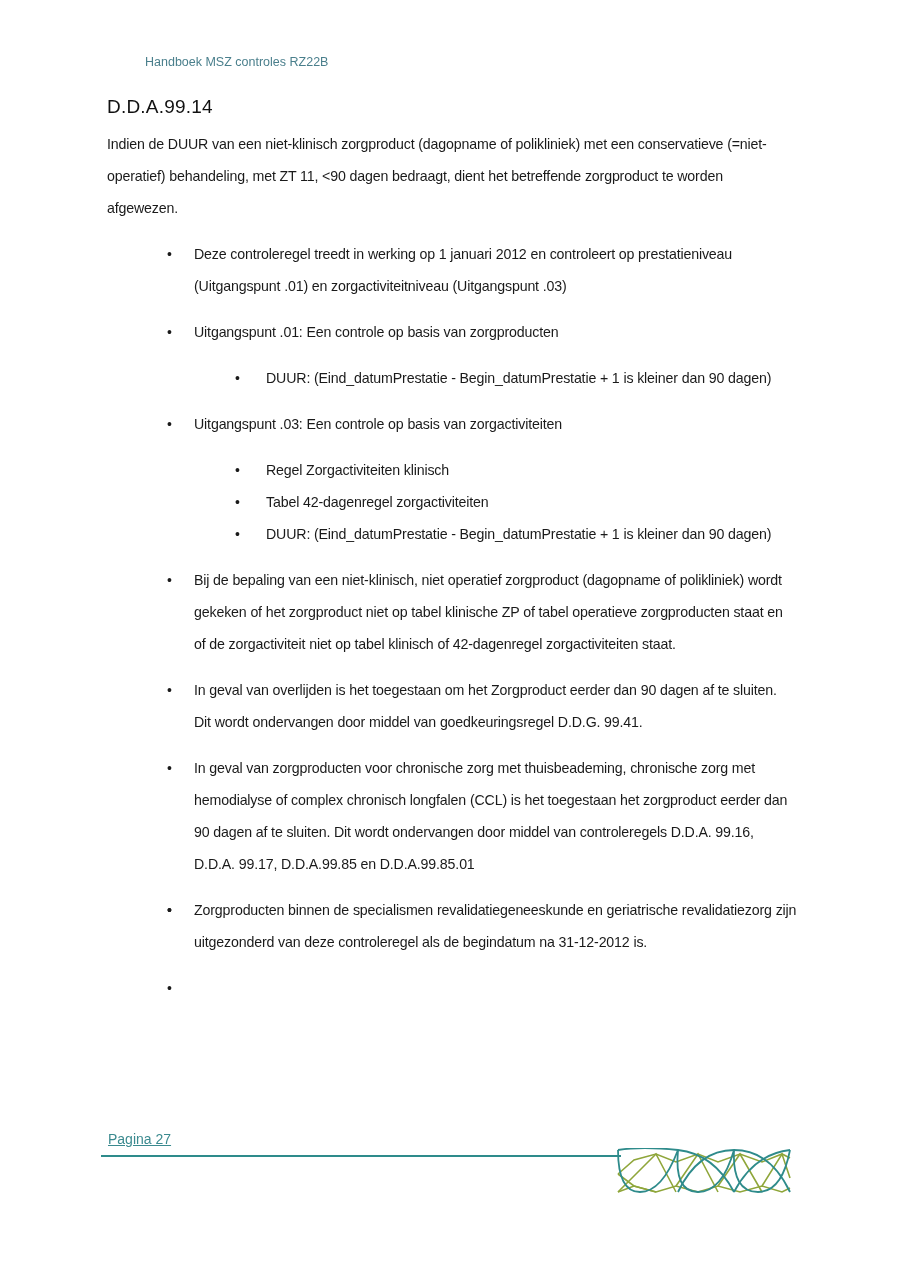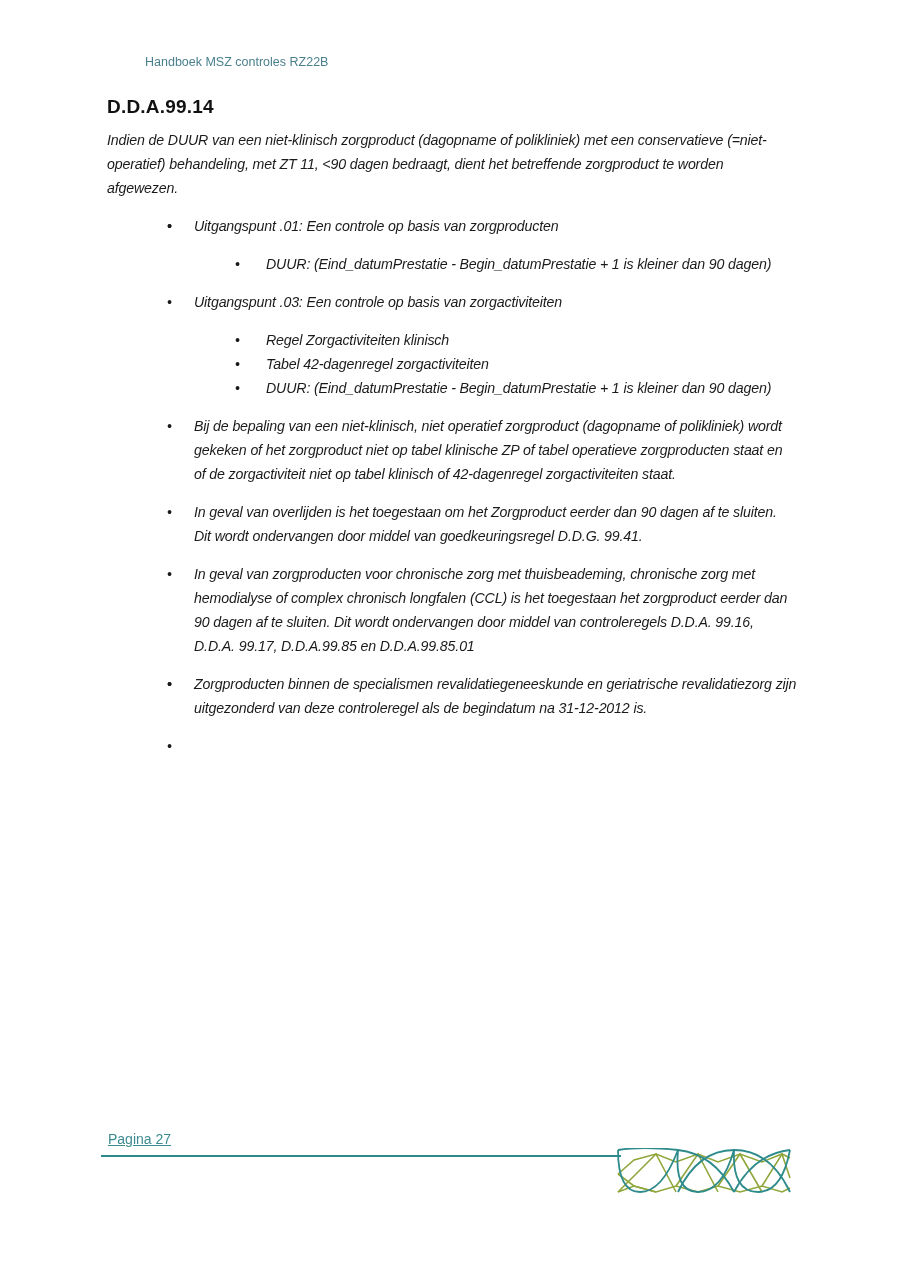--- a/index.html
+++ b/index.html
@@ -21,33 +21,32 @@
       top: 55px;
       font-size: 12.5px;
       color: #4a7f8c;
       margin-left: 37px;
     }
     .heading {
       position: absolute;
       left: 107px;
       top: 96px;
       font-size: 19px;
-      font-weight: bold;
+      font-weight: normal;
       color: #111;
       letter-spacing: 0.2px;
     }
     .content {
       position: absolute;
       left: 107px;
       top: 128px;
       width: 690px;
       font-size: 14.2px;
-      line-height: 24px;
+      line-height: 32px;
       letter-spacing: -0.15px;
-      font-style: italic;
     }
     .content p {
       margin: 0;
     }
     .intro { margin-bottom: 14px !important; }
     .label { margin-bottom: 14px !important; }
     ul.lvl1 {
       list-style: none;
       margin: 0;
       padding: 0 0 0 87px;
@@ -110,20 +109,21 @@
 <div class="running-header">Handboek MSZ controles RZ22B</div>
 
 <div class="heading">D.D.A.99.14</div>
 
 <div class="content">
   <p class="intro">Indien de DUUR van een niet-klinisch zorgproduct (dagopname of polikliniek) met een conservatieve (=niet-operatief) behandeling, met ZT 11, &lt;90 dagen bedraagt, dient het betreffende zorgproduct te worden afgewezen.</p>
 
   <ul class="lvl1">
     <li>
       <span class="bullet">•</span>
+      <span>Deze controleregel treedt in werking op 1 januari 2012 en controleert op prestatieniveau (Uitgangspunt .01) en zorgactiviteitniveau (Uitgangspunt .03)</span>
     </li>
     <li>
       <span class="bullet">•</span>
       <span>Uitgangspunt .01: Een controle op basis van zorgproducten</span>
       <ul class="lvl2">
         <li>
           <span class="bullet">•</span>
           <span>DUUR: (Eind_datumPrestatie - Begin_datumPrestatie + 1 is kleiner dan 90 dagen)</span>
         </li>
       </ul>

